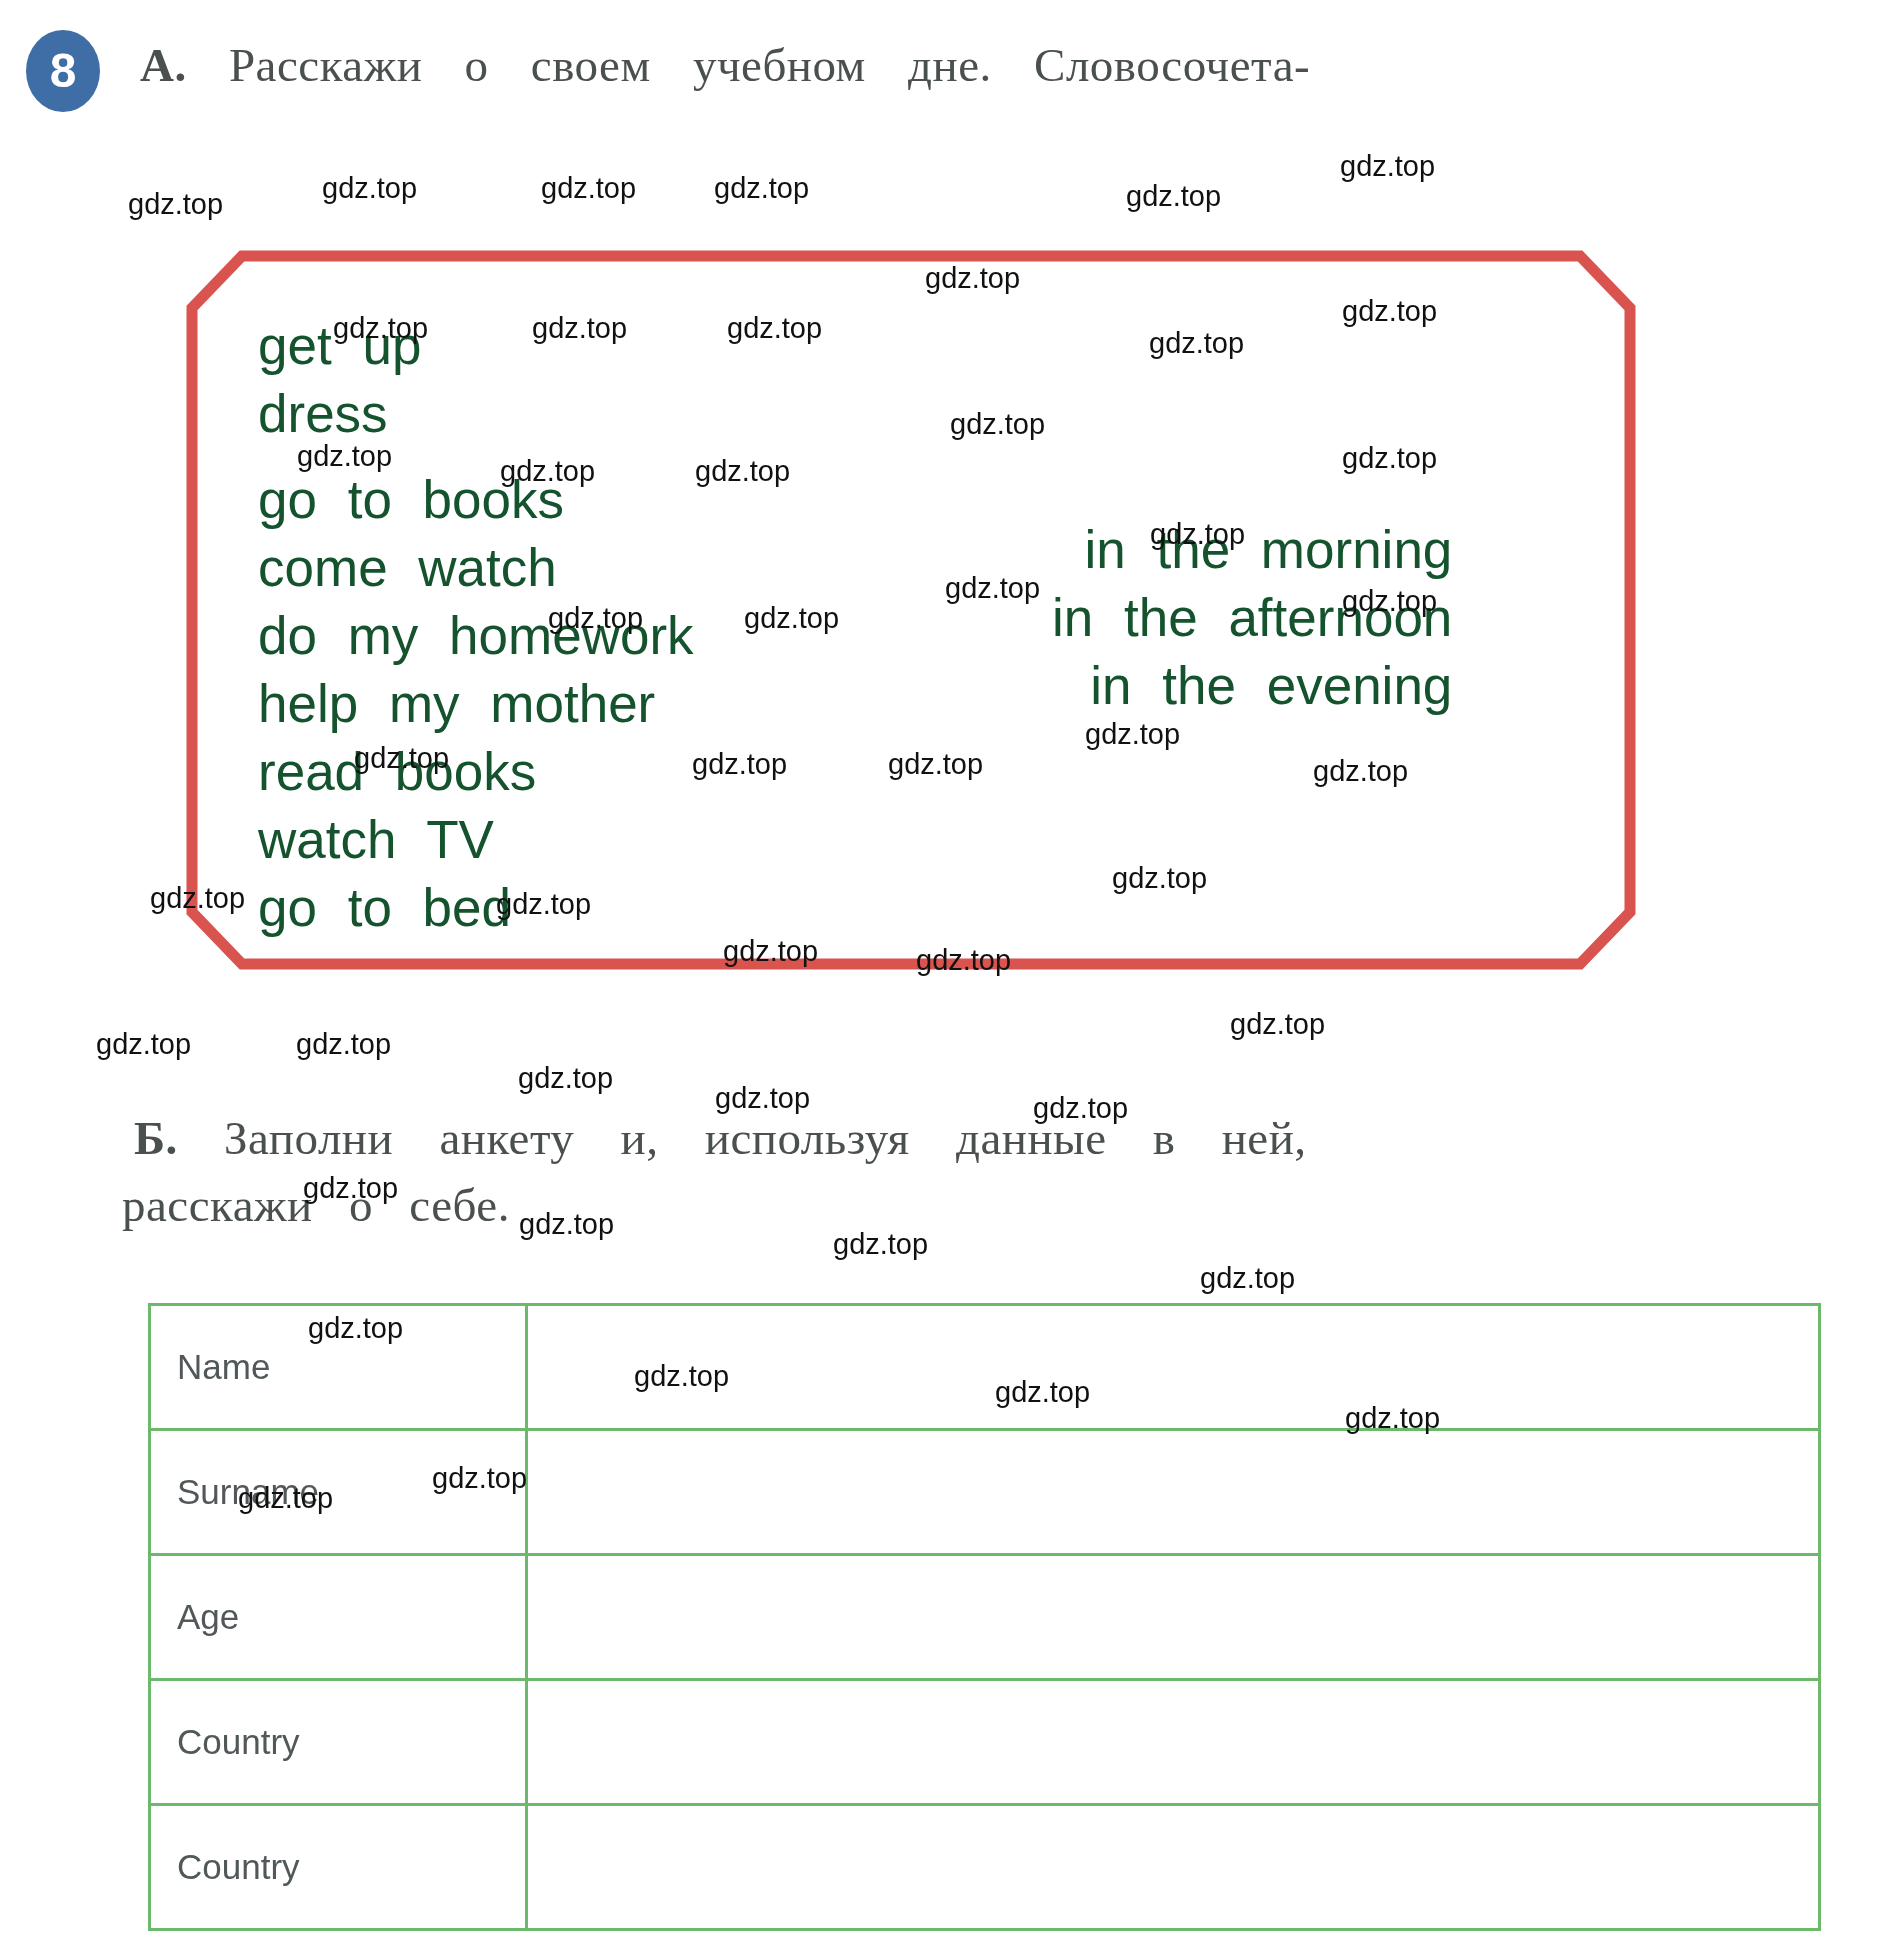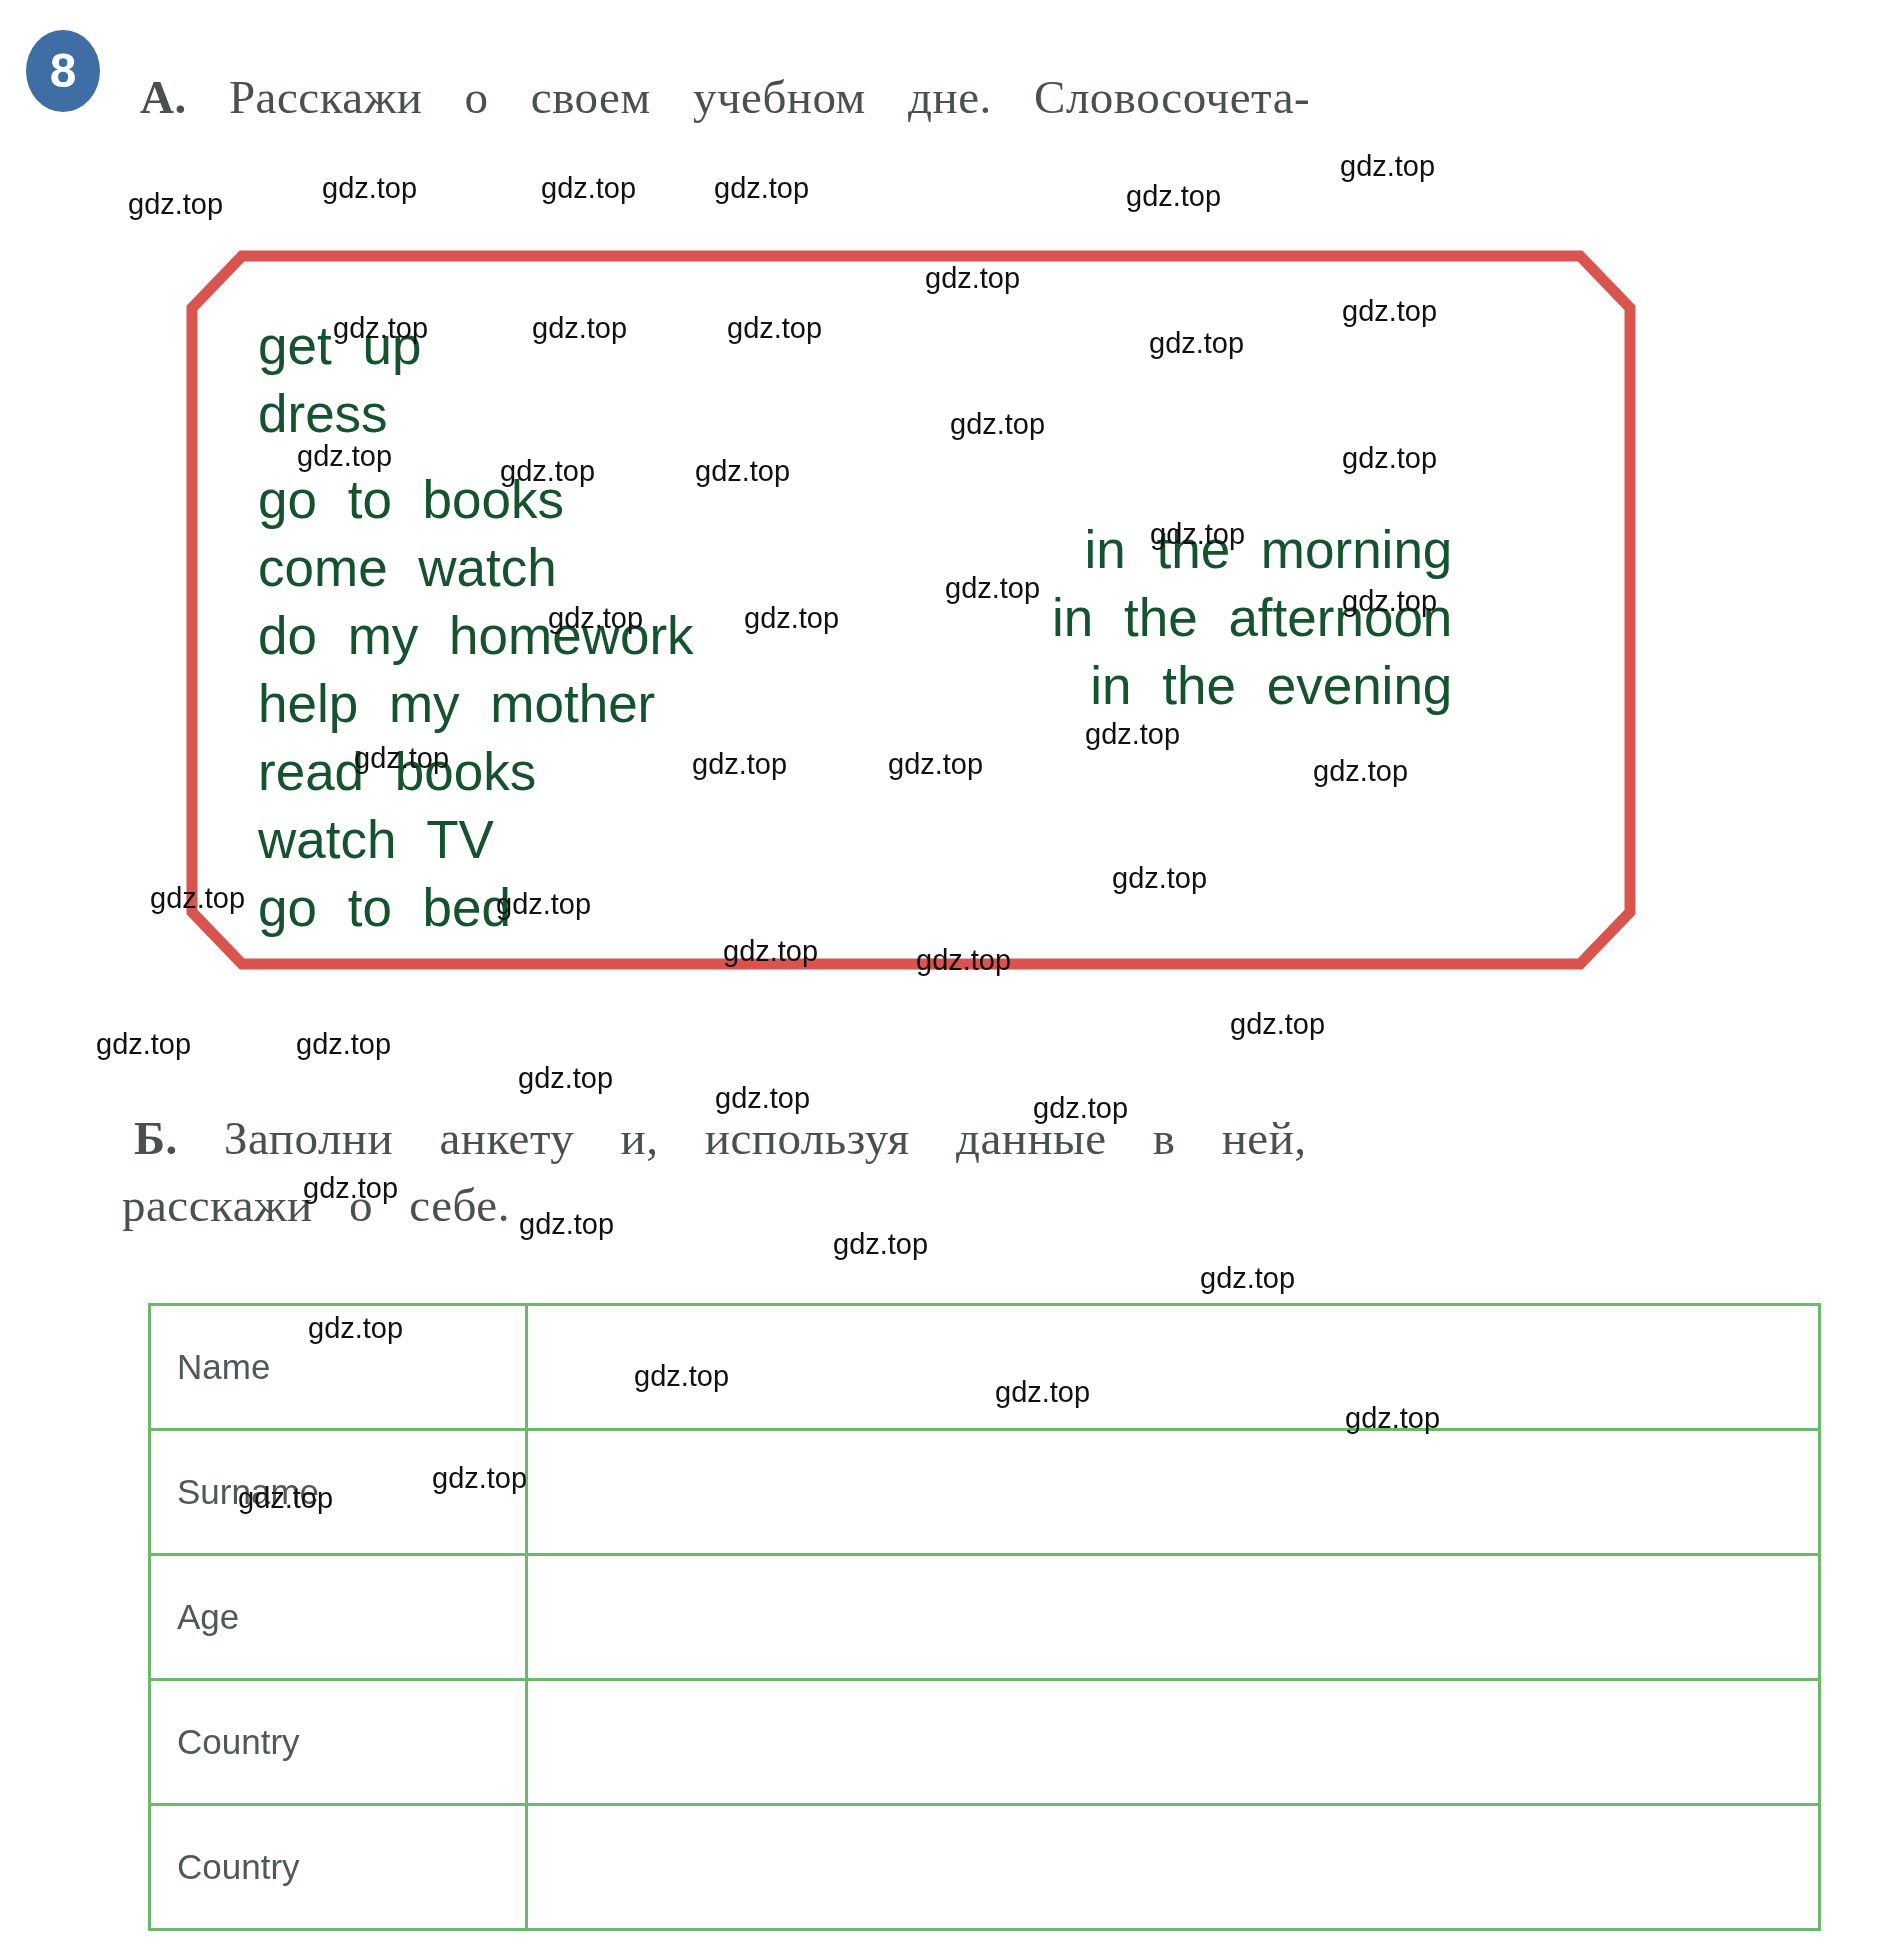--- a/index.html
+++ b/index.html
@@ -43,21 +43,21 @@
     font-size: 47px;
     line-height: 1.43;
     letter-spacing: 0.5px;
     word-spacing: 9px;
   }
   #instruction-a {
     left: 140px;
     top: 32px;
     width: 1690px;
   }
-  #instruction-a .ru-line { display: block; white-space: nowrap; margin-top: 32px; }
+  #instruction-a .ru-line { display: block; white-space: nowrap; }
   #instruction-a .ru-line-1 { word-spacing: 30px; }
   #instruction-a .ru-line-2 { word-spacing: 26px; }
 
   #instruction-b {
     left: 140px;
     top: 1105px;
     width: 1700px;
   }
   #instruction-b .ru-line { display: block; white-space: nowrap; }
   #instruction-b .ru-line-1 { word-spacing: 34px; margin-left: -6px; }

